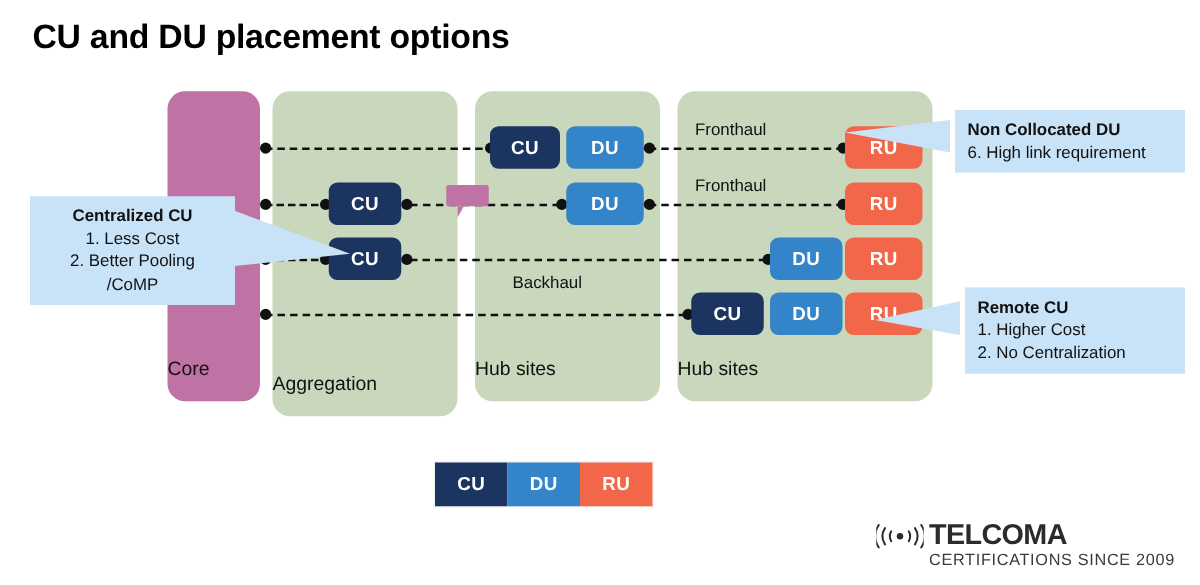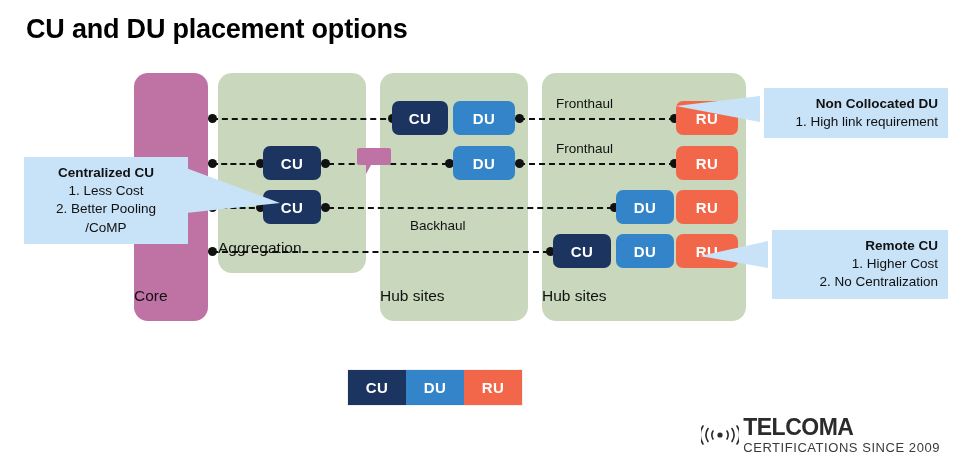--- a/index.html
+++ b/index.html
@@ -38,21 +38,21 @@
   .col-core {
     left: 134px;
     top: 73px;
     width: 74px;
     height: 248px;
     background: #bf72a4;
   }
   .col-green {
     background: #c9d8bd;
   }
-  .col-agg   { left: 218px; top: 73px; width: 148px; height: 200px; }
+  .col-agg   { left: 218px; top: 73px; width: 148px; height: 260px; }
   .col-hub1  { left: 380px; top: 73px; width: 148px; height: 248px; }
   .col-hub2  { left: 542px; top: 73px; width: 204px; height: 248px; }
 
   .col-label {
     position: absolute;
     bottom: 16px;
     left: 0;
     width: 100%;
     text-align: left;
     font-size: 15.5px;
@@ -124,21 +124,21 @@
   .callout {
     position: absolute;
     background: #c8e2f7;
     padding: 7px 10px;
     font-size: 13.5px;
     line-height: 1.35;
     color: #111111;
   }
   .callout .ct { font-weight: bold; }
   .callout-left  { text-align: center; }
-  .callout-right { text-align: right; }
+  .callout-right { text-align: left; }
 
   
   .tail { position: absolute; overflow: visible; }
 
   
   .legend {
     position: absolute;
     left: 348px;
     top: 370px;
     width: 174px;
@@ -156,21 +156,21 @@
     font-weight: bold;
     letter-spacing: 0.4px;
   }
 
   
   .logo {
     position: absolute;
     right: 20px;
     bottom: 14px;
     display: flex;
-    align-items: center;
+    align-items: flex-start;
     gap: 4px;
   }
   .logo-text { line-height: 1; }
   .logo-name {
     font-size: 23px;
     font-weight: bold;
     color: #2b2b2b;
     letter-spacing: -0.5px;
   }
   .logo-sub {
@@ -290,21 +290,21 @@
   </svg>
 
   <div class="callout callout-left" style="left:24px; top:157px; width:144px;">
     <div class="ct">Centralized CU</div>
     <div>1. Less Cost</div>
     <div>2. Better Pooling /CoMP</div>
   </div>
 
   <div class="callout callout-right" style="left:764px; top:88px; width:164px;">
     <div class="ct">Non Collocated DU</div>
-    <div>1. High link requirement</div>
+    <div>6. High link requirement</div>
   </div>
 
   <div class="callout callout-right" style="left:772px; top:230px; width:156px;">
     <div class="ct">Remote CU</div>
     <div>1. Higher Cost</div>
     <div>2. No Centralization</div>
   </div>
 
   <div class="legend">
     <div style="background:#1b3460;">

